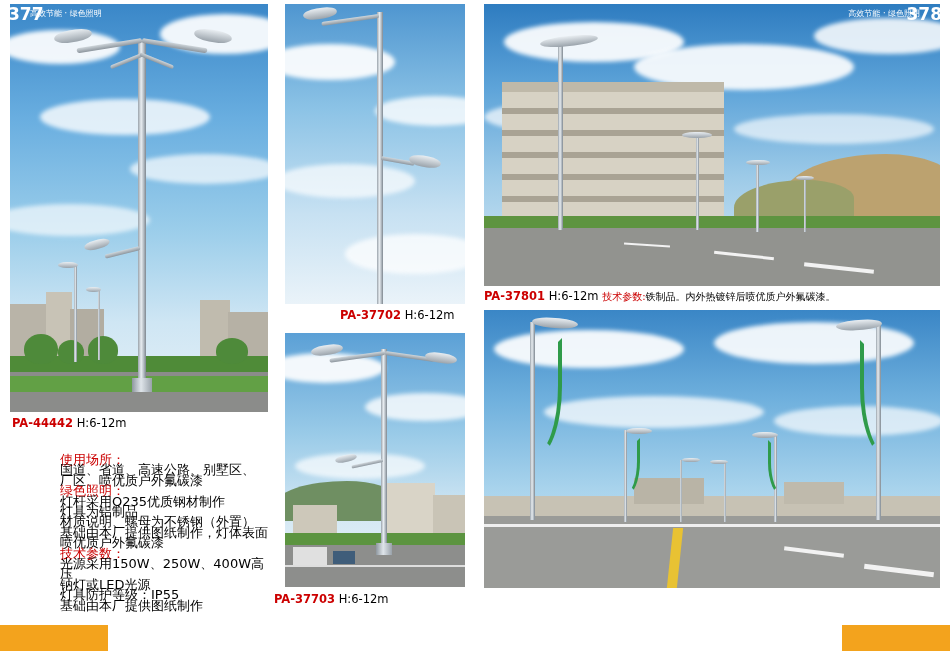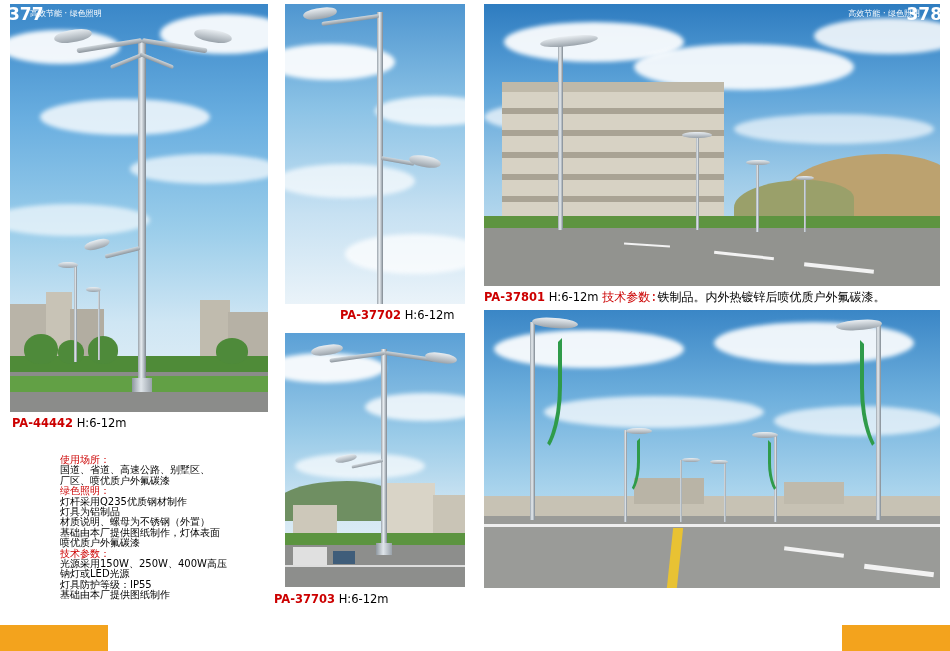--- a/index.html
+++ b/index.html
@@ -15,25 +15,25 @@
   
   .photo{position:absolute;overflow:hidden;background:#9fd4f2;}
   .sky{position:absolute;left:0;top:0;right:0;bottom:0;
        background:linear-gradient(#3a87c8 0%,#69aee0 28%,#9acdea 55%,#cfe6f4 78%,#e6f1f7 100%);}
   .cloud{position:absolute;background:#ffffff;border-radius:50%;filter:blur(2px);opacity:.92;}
 
   
   .cap{position:absolute;font-size:11.5px;color:#000;white-space:nowrap;}
   .cap .code{color:#cc0000;font-weight:bold;}
   .cap .h{color:#000;}
-  .tech{font-size:12px;color:#000;font-family:Liberation Mono, monospace;}
+  .tech{font-size:10px;color:#000;}
   .tech .red{color:#cc0000;}
 
   
-  .spec{position:absolute;left:60px;top:455px;width:210px;font-size:10px;line-height:10.4px;color:#000;}
+  .spec{position:absolute;left:60px;top:455px;width:210px;font-size:13px;line-height:10.4px;color:#000;}
   .spec .hd{color:#cc0000;}
   .spec p{margin:0;}
 
   
   .footer-bar{position:absolute;bottom:0;height:26px;background:#f3a31d;}
   .footer-left{left:0;width:108px;}
   .footer-right{right:0;width:108px;}
   .pgnum{position:absolute;top:4px;font-size:17px;font-weight:bold;color:#ffffff;}
   .ftxt{position:absolute;top:8px;font-size:8px;color:#ffffff;white-space:nowrap;}
 

